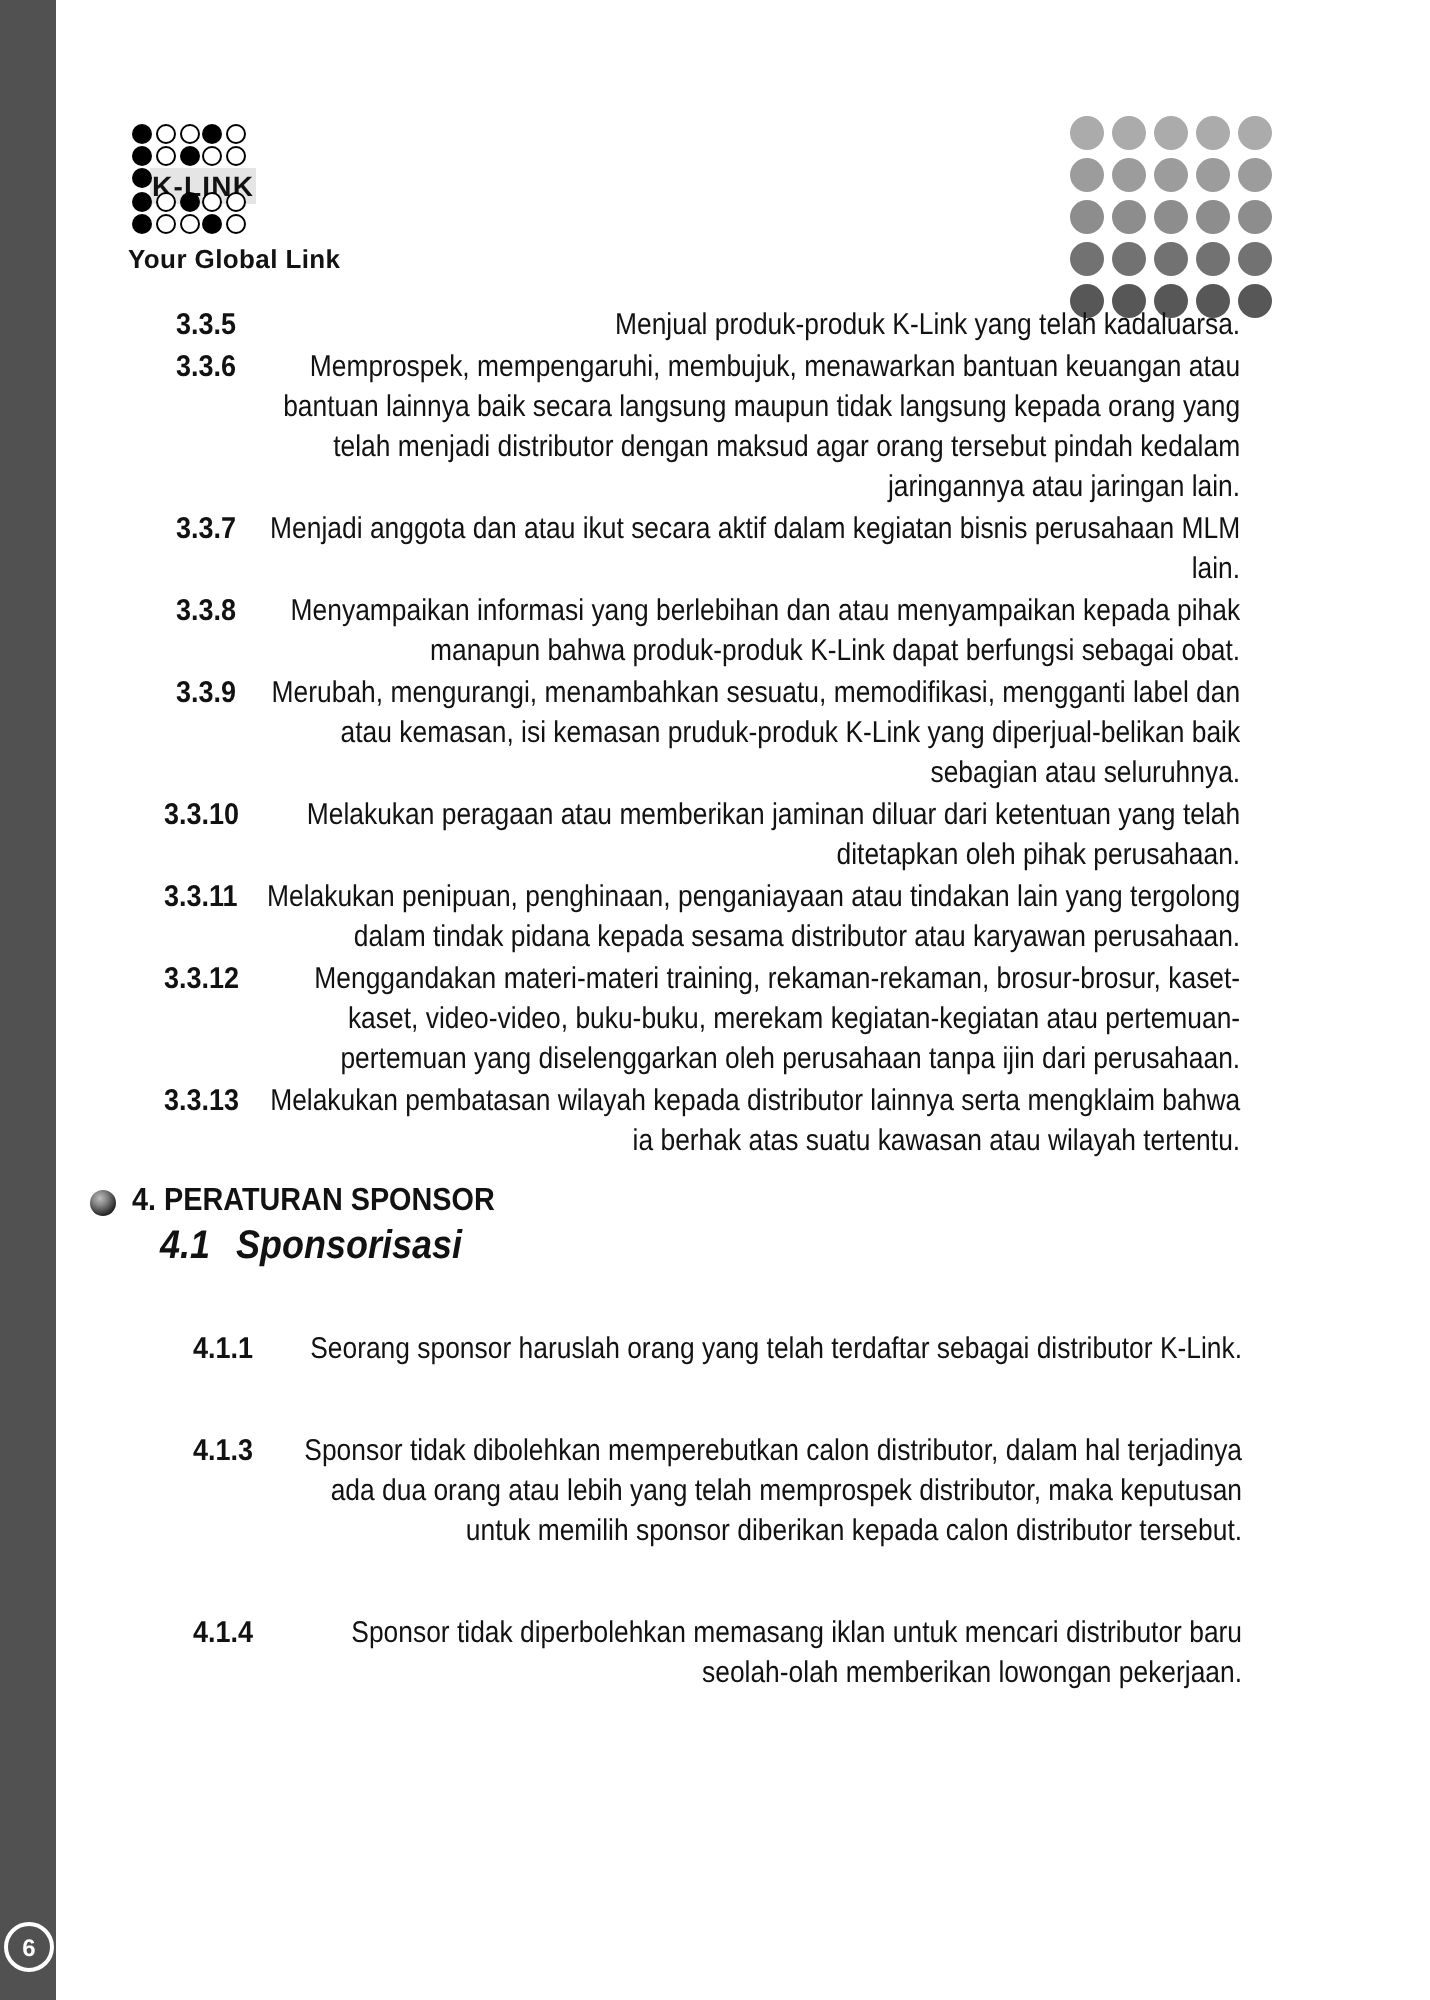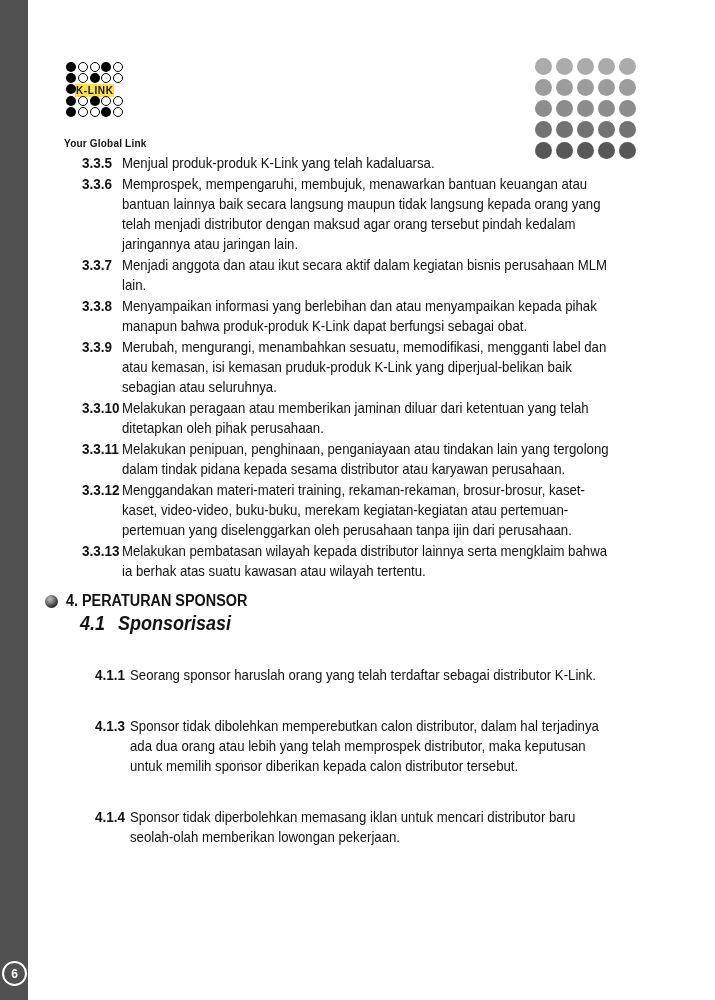--- a/index.html
+++ b/index.html
@@ -16,30 +16,30 @@
     display:flex; align-items:center; justify-content:center;
     color:#fff; font-size:12px; font-weight:bold;
   }
   
   .logo { position:absolute; left:64px; top:62px; width:64px; }
   .logo-grid { position:relative; width:58px; height:56px; margin-left:2px; }
   .logo-grid .dot { position:absolute; width:10px; height:10px; border-radius:50%; box-sizing:border-box; }
   .logo-grid .dot.filled { background:#000; }
   .logo-grid .dot.open { border:1.7px solid #000; background:#fff; }
   .logo-brand {
-    position:absolute; left:9px; top:22px; background:#fde047; padding:1px 1px;
-    font-size:10px; font-weight:bold; letter-spacing:.6px; white-space:nowrap;
-  }
-  .logo-tagline { margin-top:20px; font-size:10px; font-weight:bold; letter-spacing:.2px; white-space:nowrap; }
+    position:absolute; left:9px; top:22px; background:#e5e5e5; padding:1px 1px;
+    font-size:14px; font-weight:bold; letter-spacing:.6px; white-space:nowrap;
+  }
+  .logo-tagline { margin-top:4px; font-size:13px; font-weight:bold; letter-spacing:.2px; white-space:nowrap; }
   
   .dots { position:absolute; left:535px; top:58px; display:grid; grid-template-columns:repeat(5,17px); grid-auto-rows:17px; gap:4px; }
   .dots .ddot { display:block; border-radius:50%; }
   
   .content { position:absolute; left:82px; top:153px; width:625px; font-size:15px; line-height:20px; }
-  .item { display:flex; margin-bottom:1px; }
+  .item { display:flex; margin-bottom:1px;text-align:right; }
   .num { flex:0 0 40px; width:40px; font-weight:bold; white-space:nowrap; transform:scaleX(.9); transform-origin:0 0; }
   .txt { flex:0 0 566px; width:566px; transform:scaleX(.88); transform-origin:0 0; }
   .sub { margin-top:3px; }
   .sub .item { margin-left:13px;margin-top:31px; }
   .sub .num { flex-basis:35px; width:35px; }
   .sub .txt { flex-basis:558px; width:558px; }
   .sec-heading { display:flex; align-items:center; margin:10px 0 2px -37px; font-size:16px; font-weight:bold; }
   .bullet {
     flex:0 0 13px; width:13px; height:13px; border-radius:50%; margin-right:8px;
     background:radial-gradient(circle at 38% 32%, #bdbdbd 0%, #8a8a8a 28%, #2a2a2a 70%, #000 100%);

